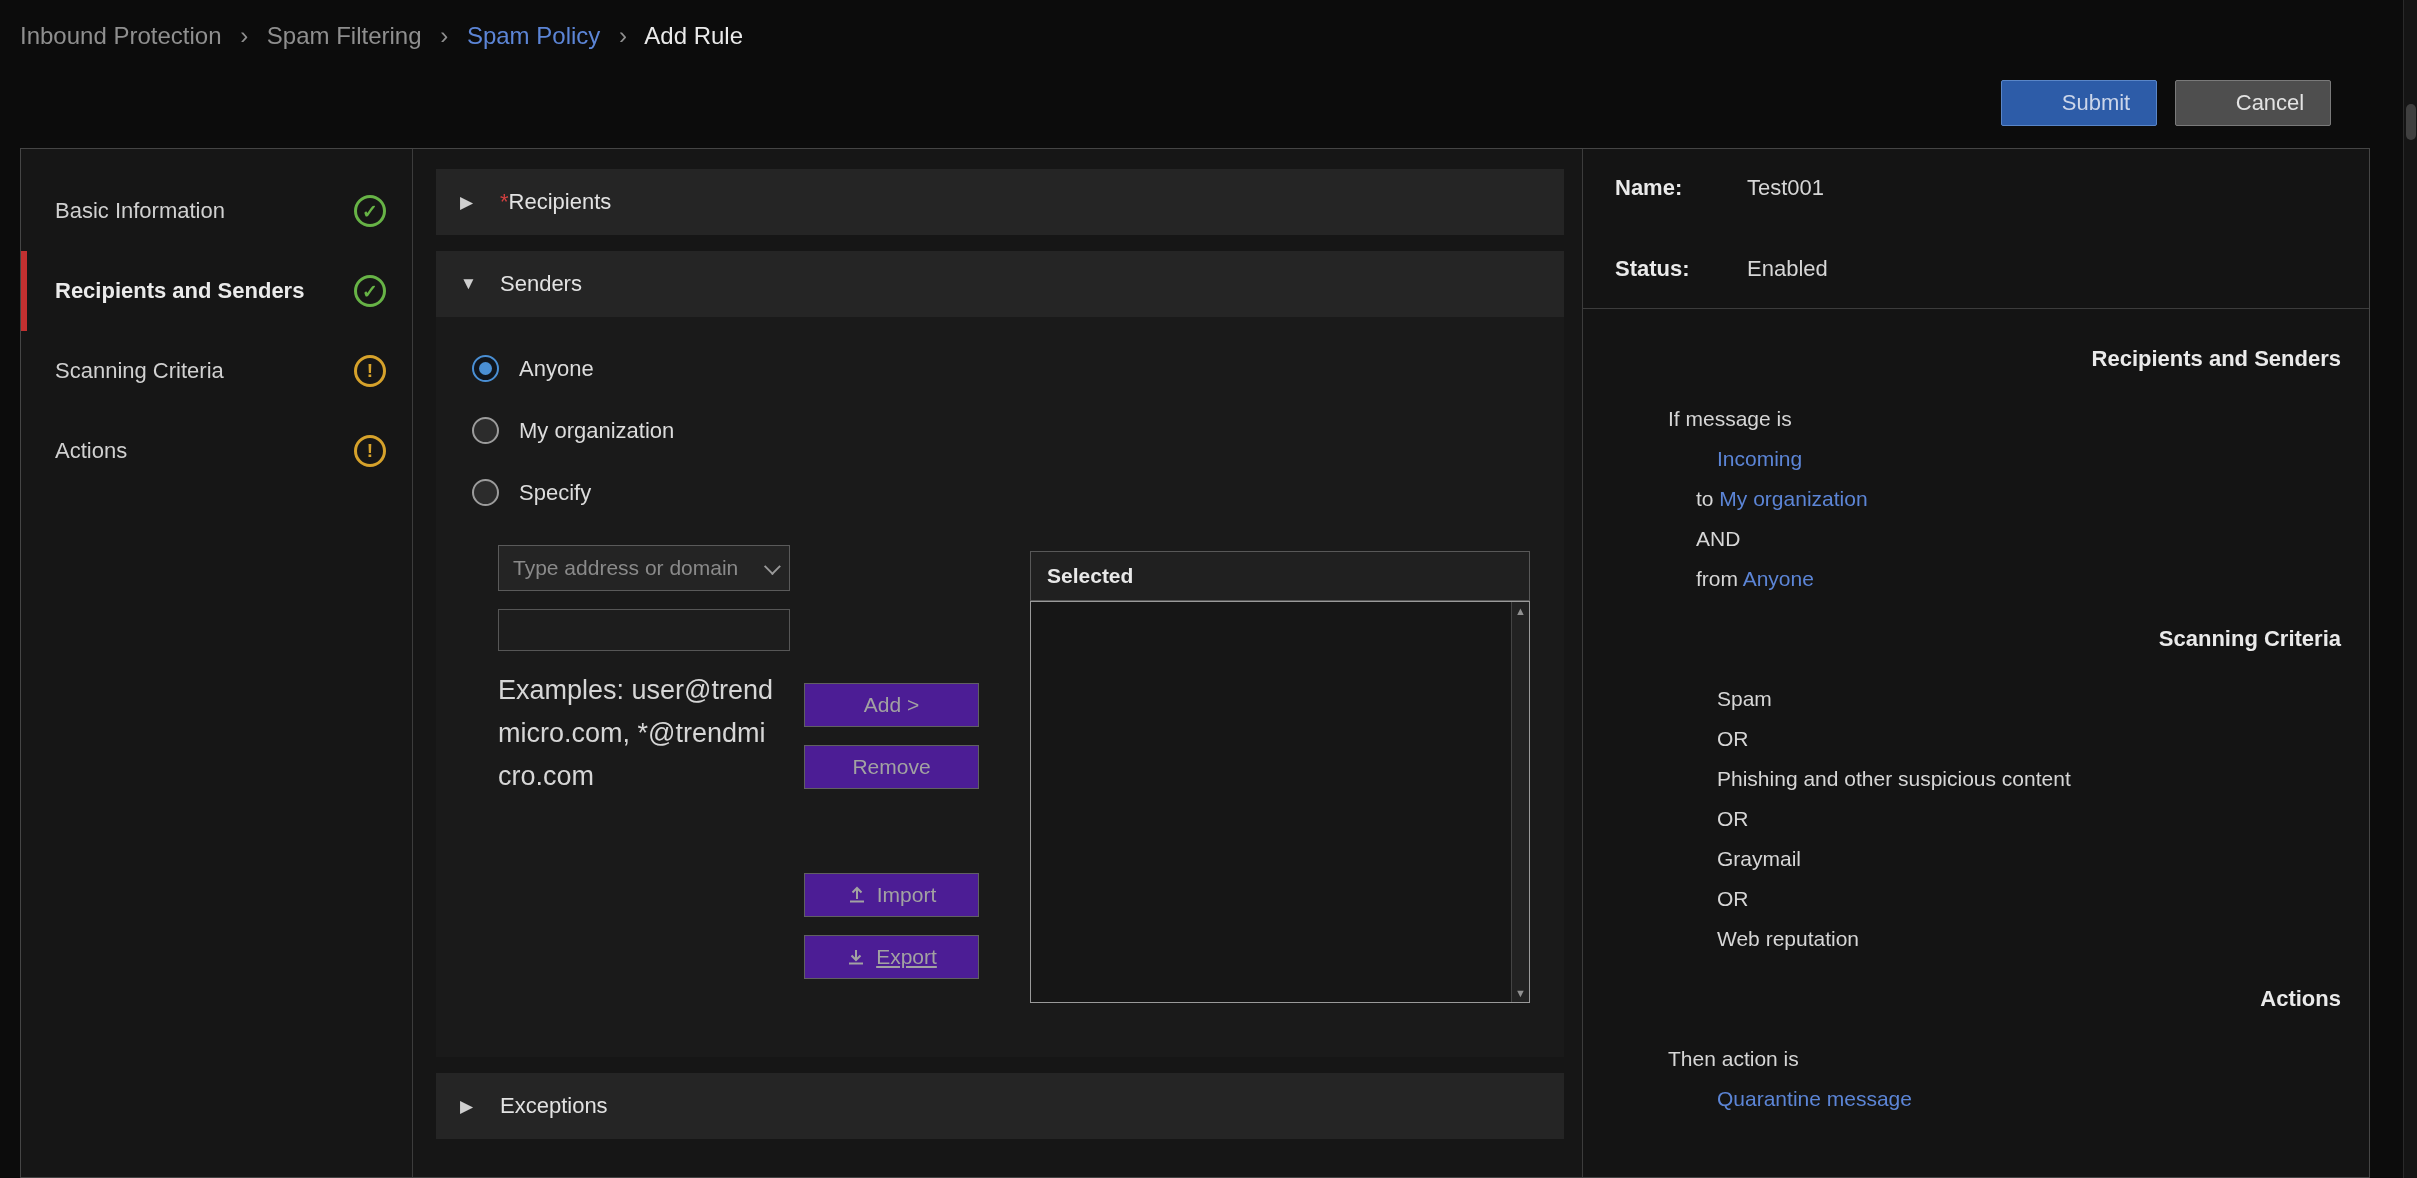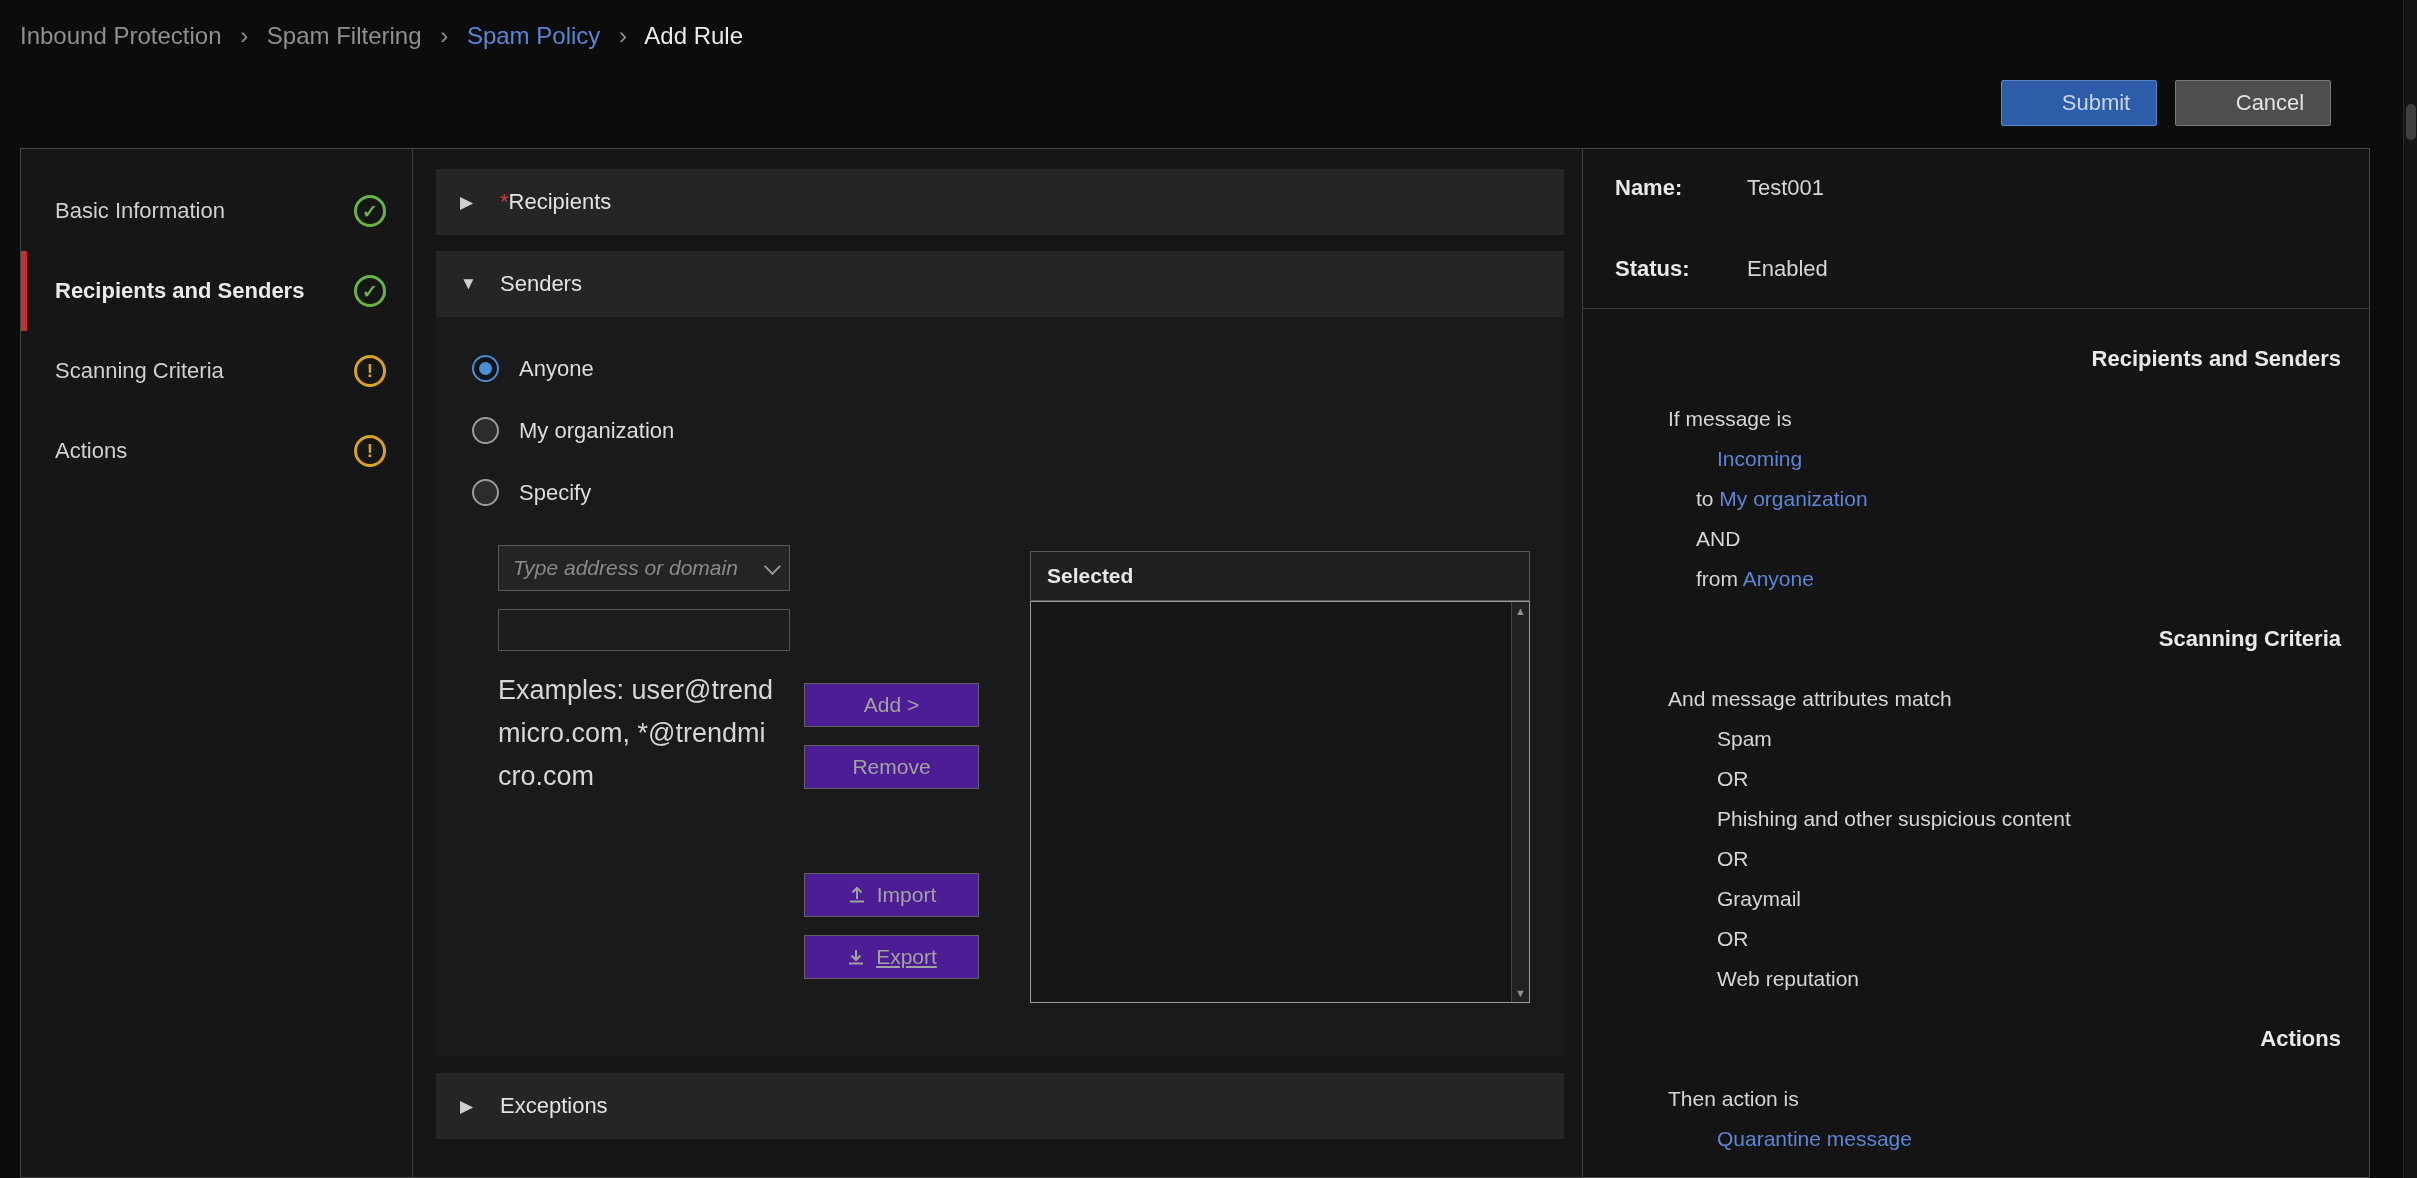--- a/index.html
+++ b/index.html
@@ -58,21 +58,21 @@
   .radio-row { position:absolute; left:36px; display:flex; align-items:center; gap:20px;
                font-size:22px; color:#dcdcdc; cursor:pointer; }
   .radio { width:27px; height:27px; border-radius:50%; border:2px solid #9c9c9c;
            background:#2c2c2c; position:relative; flex:0 0 auto; }
   .radio.selected { border-color:#4a8fd4; background:#10151c; }
   .radio.selected::after { content:""; position:absolute; inset:5px; border-radius:50%; background:#4a8fd4; }
 
   .dropdown { position:absolute; left:62px; top:228px; width:292px; height:46px;
               background:#242424; border:1px solid #5a5a5a; display:flex; align-items:center;
               padding:0 36px 0 14px; color:#8a8a8a; font-size:21px;
-              white-space:nowrap; overflow:hidden; cursor:pointer;font-style:italic; }
+              white-space:nowrap; overflow:hidden; cursor:pointer; }
   .chevron { position:absolute; right:12px; top:16px; width:12px; height:12px;
              border-right:2px solid #9a9a9a; border-bottom:2px solid #9a9a9a;
              transform:rotate(45deg) translateY(-2px); }
   .address-input { position:absolute; left:62px; top:292px; width:292px; height:42px;
                    background:#1d1d1d; border:1px solid #565656; color:#dcdcdc;
                    font-family:inherit; font-size:21px; padding:0 12px; }
   .examples { position:absolute; left:62px; top:352px; width:280px; font-size:27px;
               line-height:1.6; color:#d6d6d6; word-break:break-all; }
 
   .mid-btn { position:absolute; left:368px; width:175px; height:44px;
@@ -245,21 +245,20 @@
       <div class="sum-heading">Recipients and Senders</div>
 
       <div>If message is</div>
       <div class="ind-b"><span class="link">Incoming</span></div>
       <div class="ind-a"><span>to</span> <span class="link">My organization</span></div>
       <div class="ind-a">AND</div>
       <div class="ind-a"><span>from</span> <span class="link">Anyone</span></div>
 
       <div class="sum-heading">Scanning Criteria</div>
 
-      <div>And message attributes match</div>
       <div class="ind-b">Spam</div>
       <div class="ind-b">OR</div>
       <div class="ind-b">Phishing and other suspicious content</div>
       <div class="ind-b">OR</div>
       <div class="ind-b">Graymail</div>
       <div class="ind-b">OR</div>
       <div class="ind-b">Web reputation</div>
 
       <div class="sum-heading">Actions</div>
 

